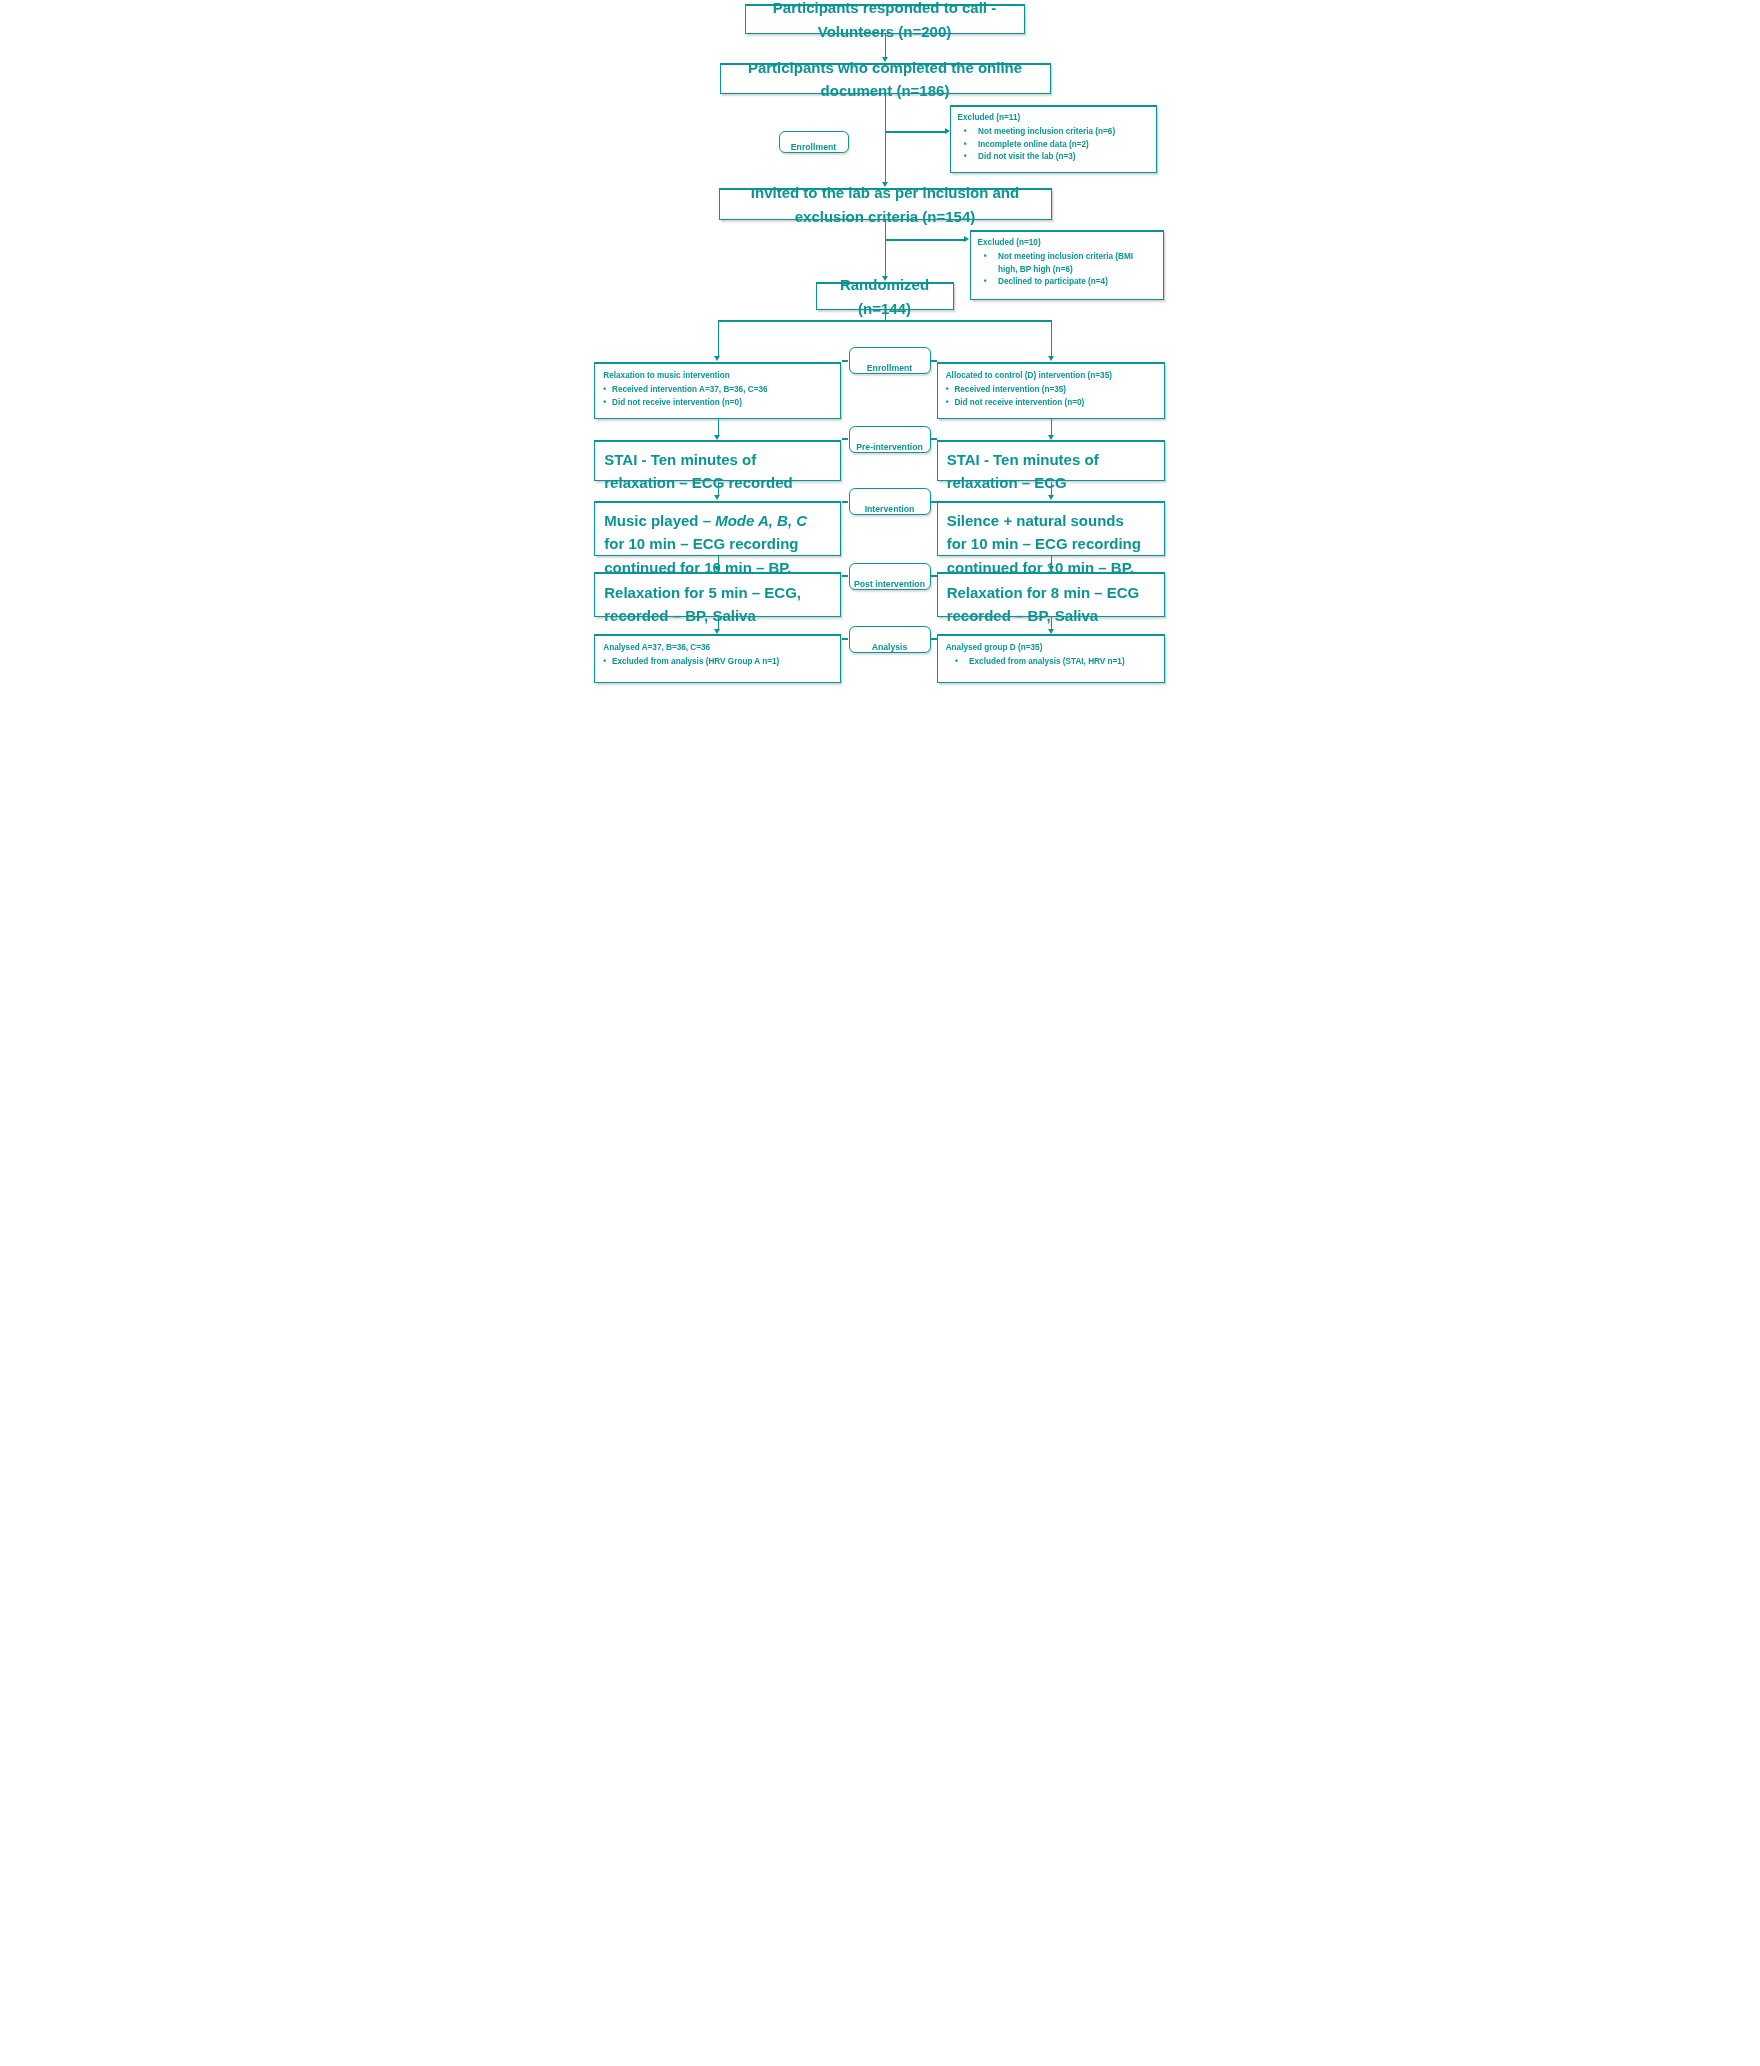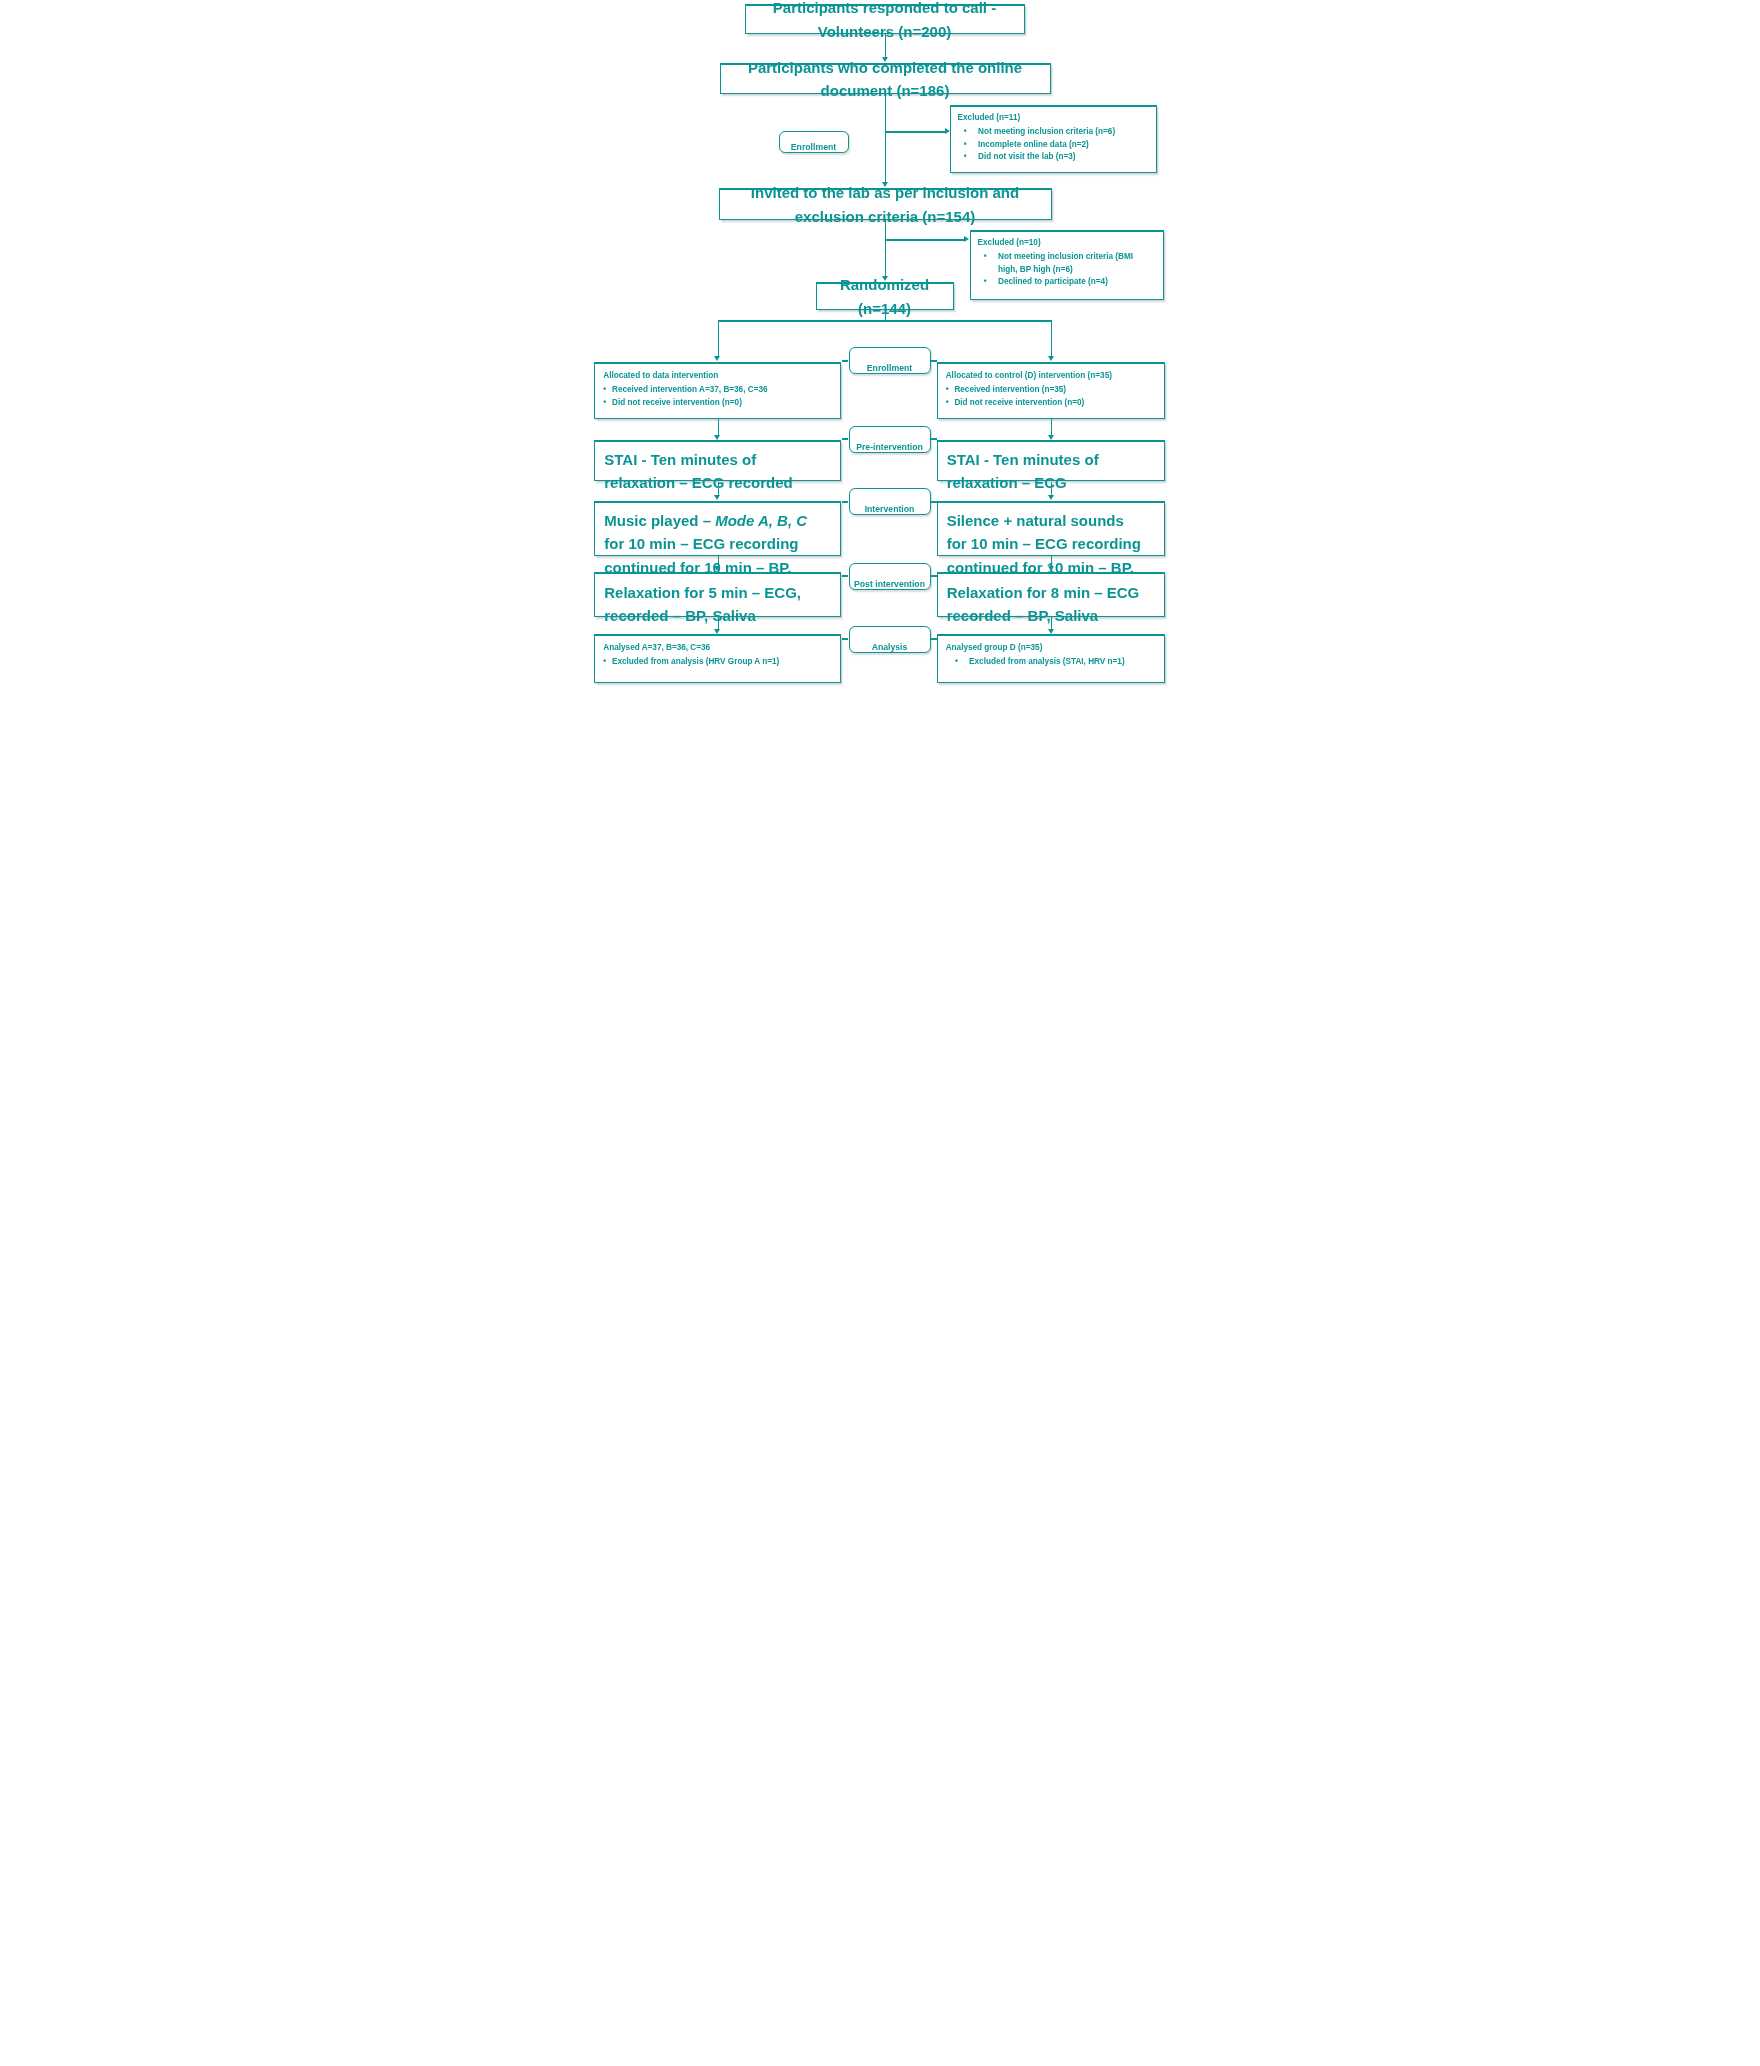--- a/index.html
+++ b/index.html
@@ -106,21 +106,21 @@
   <div class="arrow-down" style="left:127px;top:356px"></div>
   <div class="arrow-down" style="left:461px;top:356px"></div>
 
   <div class="stage-label" style="left:262px;top:347px;width:82px;height:27px">
     <span>Enrollment</span>
   </div>
   <div class="line-h" style="left:255px;top:360px;width:6.6px"></div>
   <div class="line-h" style="left:343px;top:360px;width:7.1px"></div>
 
   <div class="box list pad-alloc" style="left:7.6px;top:362px;width:247px;height:57px">
-    <div class="box-title">Allocated to data intervention</div>
+    <div class="box-title">Relaxation to music intervention</div>
     <ul class="bullets">
       <li><span>Received intervention A=37, B=36, C=36</span></li>
       <li><span>Did not receive intervention (n=0)</span></li>
     </ul>
   </div>
 
   <div class="box list pad-alloc" style="left:350px;top:362px;width:228px;height:57px">
     <div class="box-title">Allocated to control (D) intervention (n=35)</div>
     <ul class="bullets">
       <li><span>Received intervention (n=35)</span></li>

